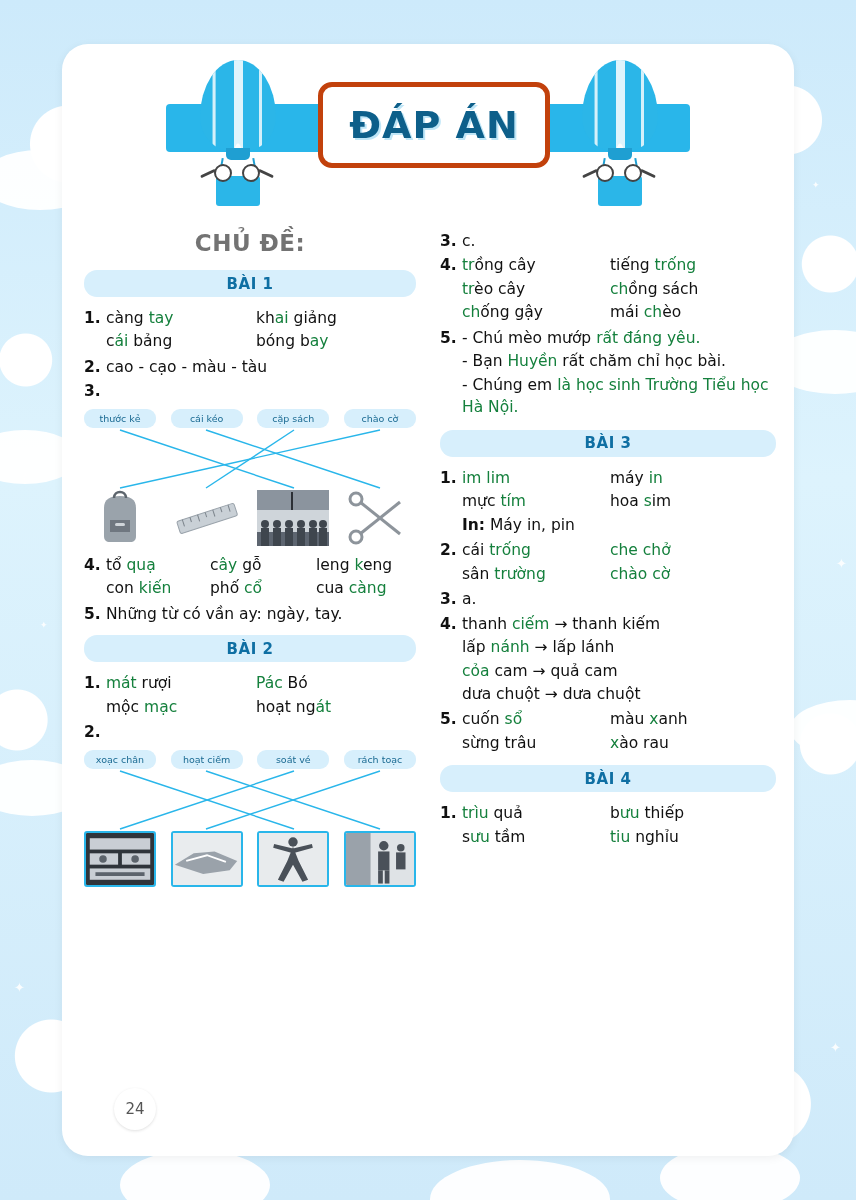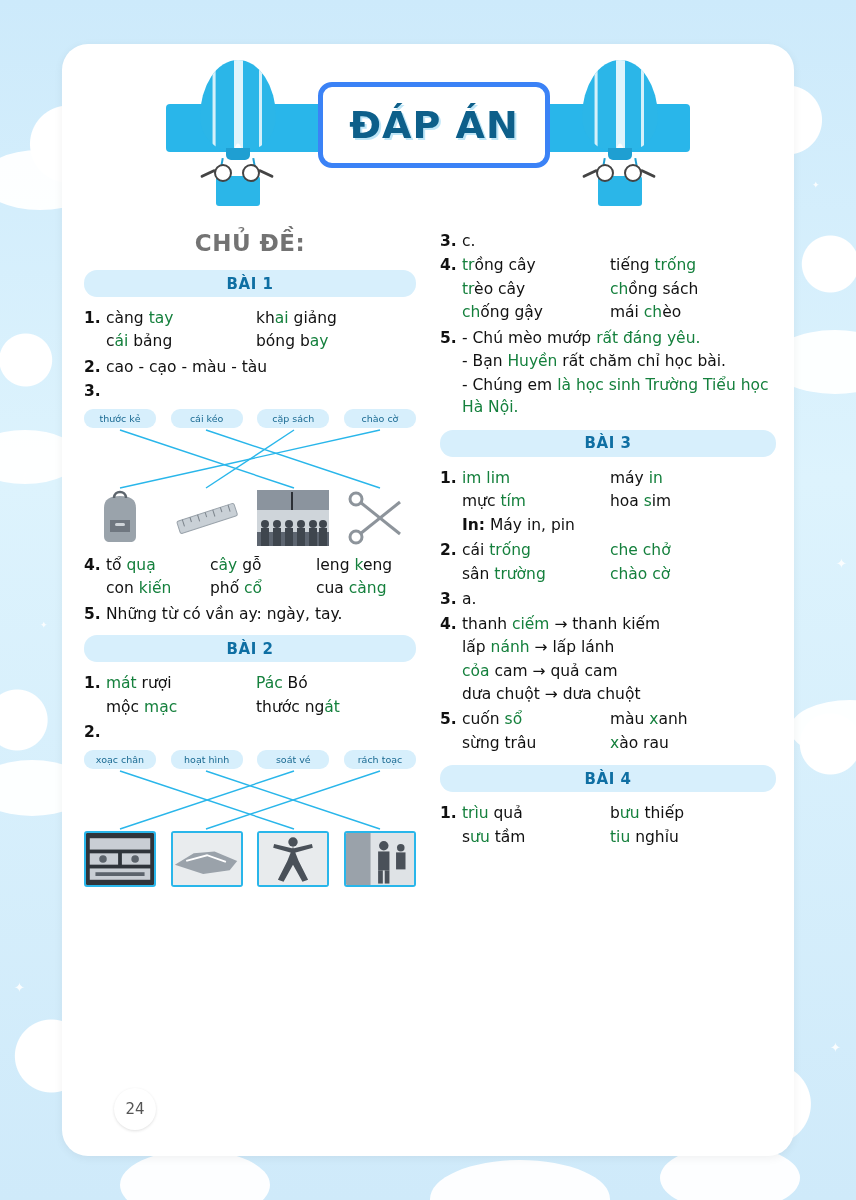--- a/index.html
+++ b/index.html
@@ -53,21 +53,21 @@
   #banner {
     position: absolute; left: 104px; top: 44px;
     width: 524px; height: 48px;
     background: #29b6ea;
     border-radius: 4px;
   }
   #banner-title-box {
     position: absolute; left: 256px; top: 22px;
     width: 232px; height: 86px;
     background: #ffffff;
-    border: 5px solid #3b82f6;
+    border: 5px solid #c2410c;
     border-radius: 14px;
     display: flex; align-items: center; justify-content: center;
   }
   #banner-title {
     font-family: "DejaVu Sans", sans-serif;
     font-weight: bold;
     font-size: 38px;
     color: #0d5f8a;
     letter-spacing: 1px;
     -webkit-text-stroke: 0px;
@@ -388,34 +388,34 @@
 
       <div class="item">
         <div class="num">1.</div>
         <div class="body">
           <div class="row2 line-r">
             <div class="cellA"><span class="bl">mát</span><span> rượi</span></div>
             <div class="cellB"><span class="bl">Pác</span><span> Bó</span></div>
           </div>
           <div class="row2 line-r">
             <div class="cellA"><span>mộc </span><span class="bl">mạc</span></div>
-            <div class="cellB"><span>thước ng</span><span class="bl">át</span></div>
+            <div class="cellB"><span>hoạt ng</span><span class="bl">át</span></div>
           </div>
         </div>
       </div>
 
       <div class="item">
         <div class="num">2.</div>
         <div class="body"></div>
       </div>
 
       <div class="match">
         <div class="chips">
           <div class="chip">xoạc chân</div>
-          <div class="chip">hoạt hình</div>
+          <div class="chip">hoạt ciếm</div>
           <div class="chip">soát vé</div>
           <div class="chip">rách toạc</div>
         </div>
         <svg width="332" height="62">
           <g stroke="#29b6ea" stroke-width="1.4" fill="none">
             <line x1="36" y1="2" x2="210" y2="60"></line>
             <line x1="122" y1="2" x2="296" y2="60"></line>
             <line x1="210" y1="2" x2="36" y2="60"></line>
             <line x1="296" y1="2" x2="122" y2="60"></line>
           </g>

